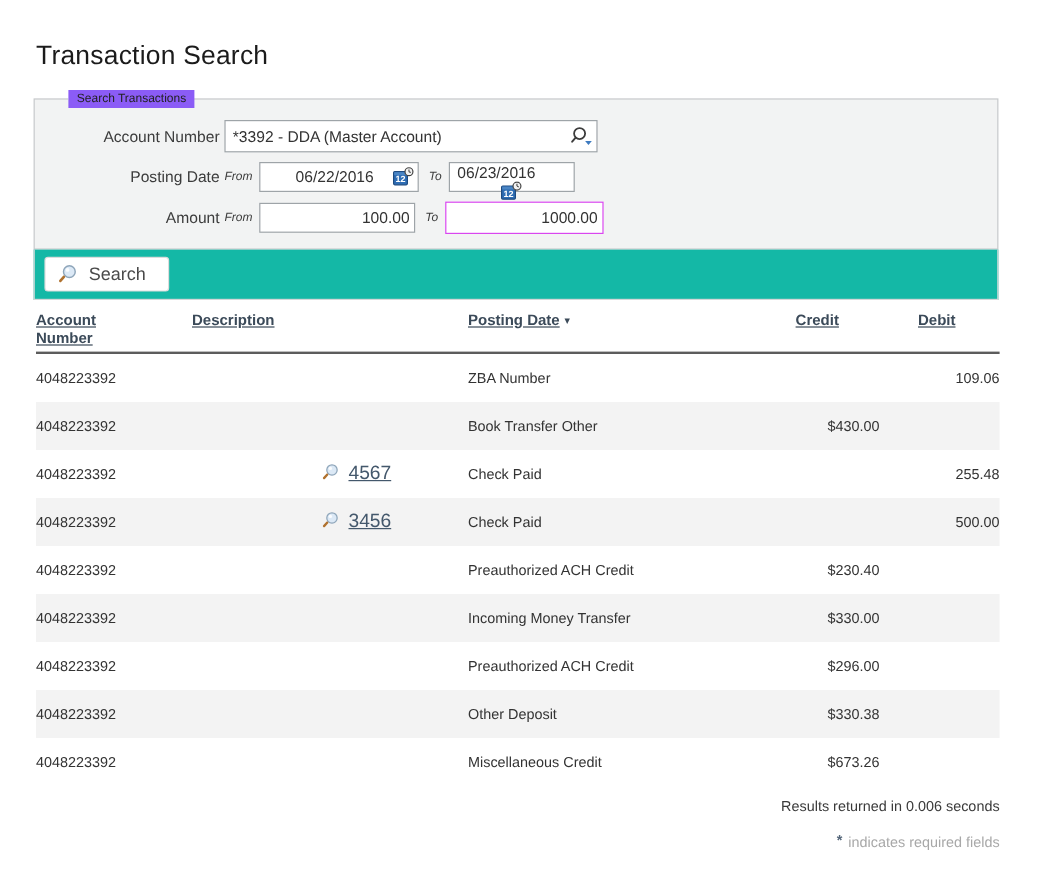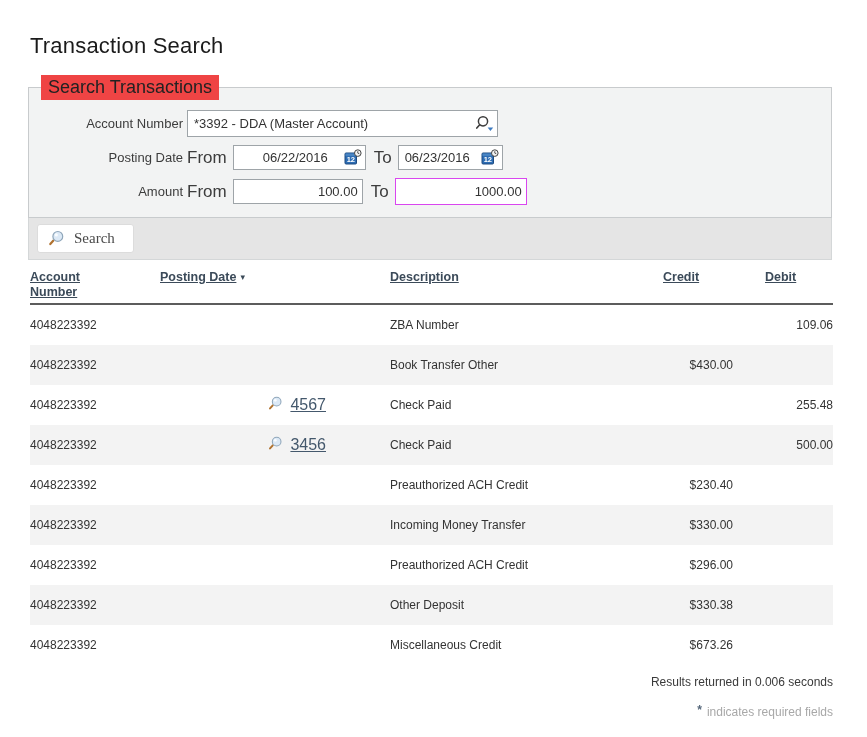--- a/index.html
+++ b/index.html
@@ -16,60 +16,59 @@
     letter-spacing: 0.2px;
   }
   
   .panel { margin: 16px 0 0 28px; width: 804px; }
   fieldset.search-fs {
     border: 1px solid #c8cbcd;
     background: #f2f3f3;
     padding: 4px 10px 12px 10px;
   }
   legend.search-legend {
-    font-size: 18px; color: #222; background: #ef4444;
-    padding: 2px 7px; margin-left: 2px;
+    font-size: 10px; color: #222; background: #8b5cf6;
+    padding: 2px 7px; margin-left: 18px;
   }
   .form-row { display: flex; align-items: center; margin-top: 8px; }
   .form-row.first { margin-top: 6px; }
   .form-label {
     width: 144px; text-align: right; margin-right: 4px;
     font-size: 13px; color: #3c3c3c; flex: 0 0 144px;
   }
-  .sub-label { font-size: 17px; color: #3c3c3c; margin: 0 6px 0 0; }
+  .sub-label { font-size: 10px; color: #3c3c3c; margin: 0 6px 0 0; font-style: italic; }
   .sub-label.to { margin: 0 6px 0 8px; }
   .input-wrap {
     display: flex; align-items: center;
     background: #fff; border: 1px solid #9ea4a8; height: 25px;
   }
   .input-wrap input {
     border: none; outline: none; background: transparent;
     font-family: inherit; font-size: 13px; color: #333;
     padding: 0 4px 0 6px; height: 100%; width: 100%; min-width: 0;
   }
   .acct-wrap { width: 311px; height: 27px; }
   .date-wrap-from { width: 133px; padding-left: 23px; }
-  .date-wrap-to { width: 105px; }
+  .date-wrap-to { width: 105px; flex-direction: column; }
   .amt-wrap { width: 130px; }
   .amt-wrap input, .amt-wrap-focus input { text-align: right; }
   .amt-wrap-focus { width: 132px; height: 27px; border: 1px solid #d946ef; }
   .field-icon {
     flex: 0 0 auto; display: inline-flex; align-items: center;
     padding: 0 3px 0 2px; cursor: pointer;
   }
   .all-btn {
     font-size: 12px; color: #555; background: #fafafa;
     border: 1px solid #bdbdbd; padding: 2px 5px; cursor: pointer;
     font-family: inherit;
   }
   .button-strip {
-    background: #e5e5e5;
+    background: #14b8a6;
     border: 1px solid #d4d7d8; border-top: none;
     padding: 6px 8px;
-    font-family: Liberation Serif, serif;
   }
   .search-btn {
     display: inline-flex; align-items: center; gap: 9px;
     background: #ffffff; border: 1px solid #dcdcdc; border-radius: 3px;
     padding: 5px 18px 5px 10px; cursor: pointer;
     font-family: inherit; font-size: 15px; color: #4a4a4a;
   }
   
   .results { margin: 10px 0 0 30px; width: 803px; }
   .thead {
@@ -188,24 +187,24 @@
     </button>
   </div>
 </div>
 
 <div class="results">
   <div class="thead">
     <div class="th th-account">
       <span class="hlink">Account Number</span>
     </div>
     <div class="th">
+      <span class="hlink">Description</span>
+    </div>
+    <div class="th">
       <span class="hlink">Posting Date</span><span class="sort-ind">▾</span>
-    </div>
-    <div class="th">
-      <span class="hlink">Description</span>
     </div>
     <div class="th">
       <span class="hlink">Credit</span>
     </div>
     <div class="th th-debit">
       <span class="hlink">Debit</span>
     </div>
   </div>
   <div class="tbody">
       <div class="trow">

